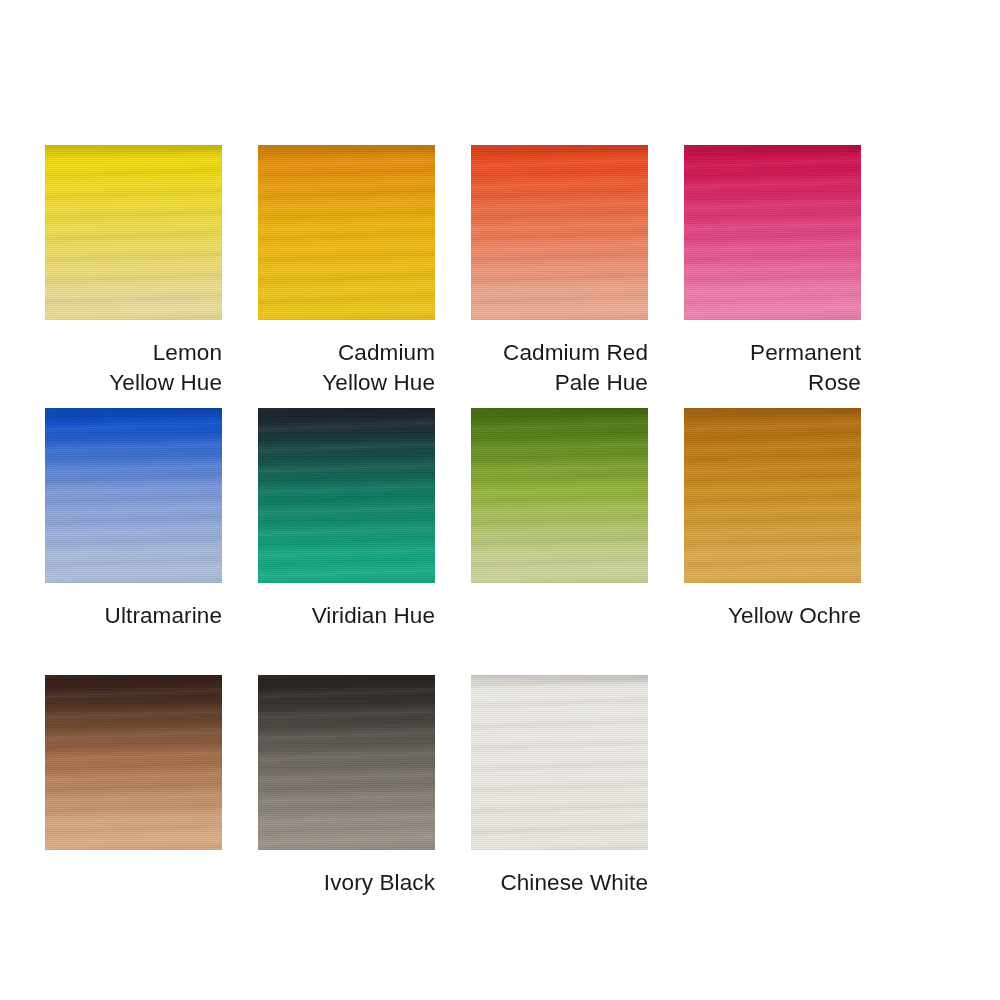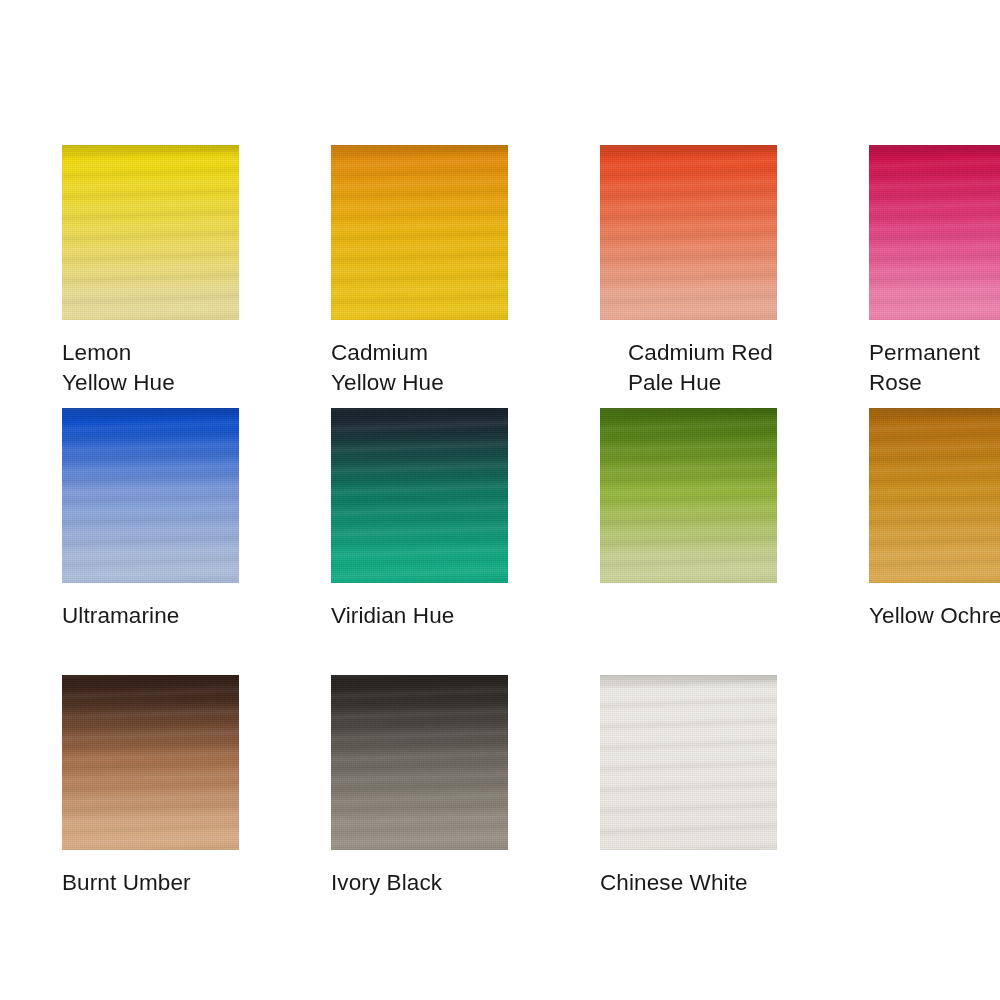--- a/index.html
+++ b/index.html
@@ -19,27 +19,28 @@
 
   .chart {
     position: relative;
     width: 1000px;
     height: 1000px;
     background: #ffffff;
   }
 
   .swatch-grid {
     position: absolute;
-    left: 62px;
+    left: 45px;
     top: 145px;
     width: 910px;
     display: grid;
     grid-template-columns: 177px 177px 177px 177px;
-    column-gap: 92px;
+    column-gap: 36px;
     grid-template-rows: 263px 267px 230px;
+    text-align: right;
   }
 
   .swatch-cell {
     position: relative;
     width: 177px;
   }
 
   .swatch-chip {
     position: relative;
     width: 177px;
@@ -198,21 +199,20 @@
         </div>
         <div class="swatch-label" style="color: rgb(25, 25, 27);">Yellow Ochre</div>
       </div>
       <div class="swatch-cell">
         <div class="swatch-chip">
           <div class="paint" style="background: linear-gradient(rgb(58, 34, 24) 0%, rgb(58, 34, 24) 9%, rgb(168, 112, 74) 48%, rgb(220, 174, 134) 88%, rgb(220, 174, 134) 100%);"></div>
           <div class="brush"></div>
           <div class="weave"></div>
           <div class="topridge"></div>
         </div>
-        <div class="swatch-label" style="color: rgb(25, 25, 27);">Burnt Umber</div>
       </div>
       <div class="swatch-cell">
         <div class="swatch-chip">
           <div class="paint" style="background: linear-gradient(rgb(42, 38, 34) 0%, rgb(42, 38, 34) 9%, rgb(110, 104, 96) 48%, rgb(154, 146, 136) 88%, rgb(154, 146, 136) 100%);"></div>
           <div class="brush"></div>
           <div class="weave"></div>
           <div class="topridge"></div>
         </div>
         <div class="swatch-label" style="color: rgb(25, 25, 27);">Ivory Black</div>
       </div>

